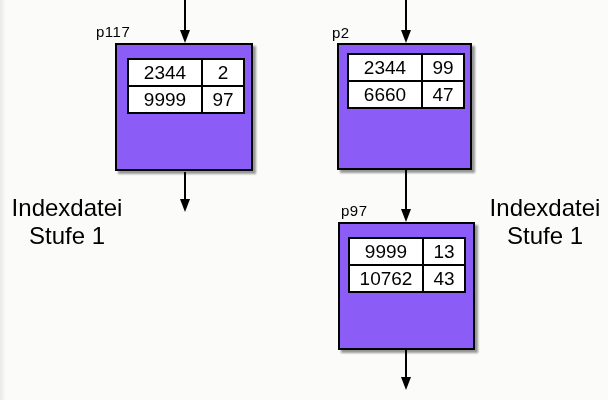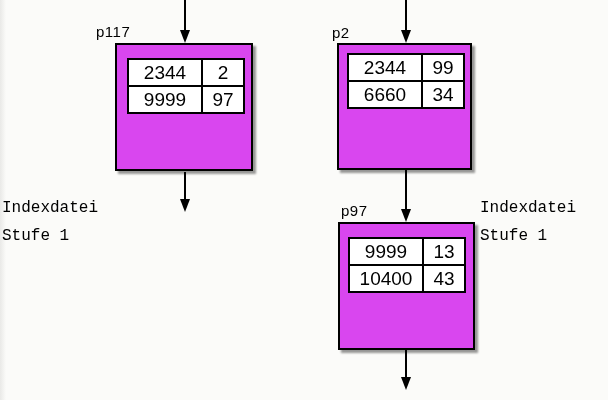--- a/index.html
+++ b/index.html
@@ -12,21 +12,21 @@
   }
   #stage { position: relative; width: 496px; height: 400px; }
 
   .page-edge {
     position: absolute; left: 0; top: 0; width: 6px; height: 400px;
     background: linear-gradient(to right, #e9e9e7, #fbfbf9);
   }
 
   .node-box {
     position: absolute;
-    background: #d946ef;
+    background: #8b5cf6;
     border: 2px solid #000;
     box-shadow: 3px 3px 2px rgba(0,0,0,0.40);
     box-sizing: border-box;
   }
   #box-p117 { left: 115px; top: 43px;  width: 138px; height: 128px; }
   #box-p2   { left: 337px; top: 43px;  width: 135px; height: 127px; }
   #box-p97  { left: 338px; top: 222px; width: 137px; height: 128px; }
 
   .plabel {
     position: absolute;
@@ -82,23 +82,23 @@
   
   #a4-line { left: 405px; top: 170px; height: 40px; }
   #a4-head { left: 401px; top: 209px; }
   
   #a5-line { left: 405px; top: 350px; height: 28px; }
   #a5-head { left: 401px; top: 377px; }
 
   .caption {
     position: absolute;
     width: 130px;
-    font-size: 16px;
+    text-align: center;
+    font-size: 24px;
     line-height: 28px;
-    font-family: Liberation Mono, monospace;
   }
   #caption-left  { left: 2px;   top: 194px; }
   #caption-right { left: 480px; top: 194px; }
 </style>
 </head>
 <body>
 
 <div id="stage">
 
   <div class="page-edge"></div>
@@ -135,21 +135,21 @@
           <col class="c1">
           <col class="c2">
         </colgroup>
       <tbody>
           <tr>
         <td>2344</td>
         <td>99</td>
       </tr>
       <tr>
         <td>6660</td>
-        <td>34</td>
+        <td>47</td>
       </tr>
     </tbody>
       </table>
   </div>
 
   <div class="vline" id="a3-line"></div>
   <div class="ahead" id="a3-head"></div>
   <div class="vline" id="a4-line"></div>
   <div class="ahead" id="a4-head"></div>
 
@@ -159,21 +159,21 @@
       <colgroup>
           <col class="c1">
           <col class="c2">
         </colgroup>
       <tbody>
           <tr>
         <td>9999</td>
         <td>13</td>
       </tr>
       <tr>
-        <td>10400</td>
+        <td>10762</td>
         <td>43</td>
       </tr>
     </tbody>
       </table>
   </div>
 
   <div class="vline" id="a5-line"></div>
   <div class="ahead" id="a5-head"></div>
 
   <div class="caption" id="caption-left">

